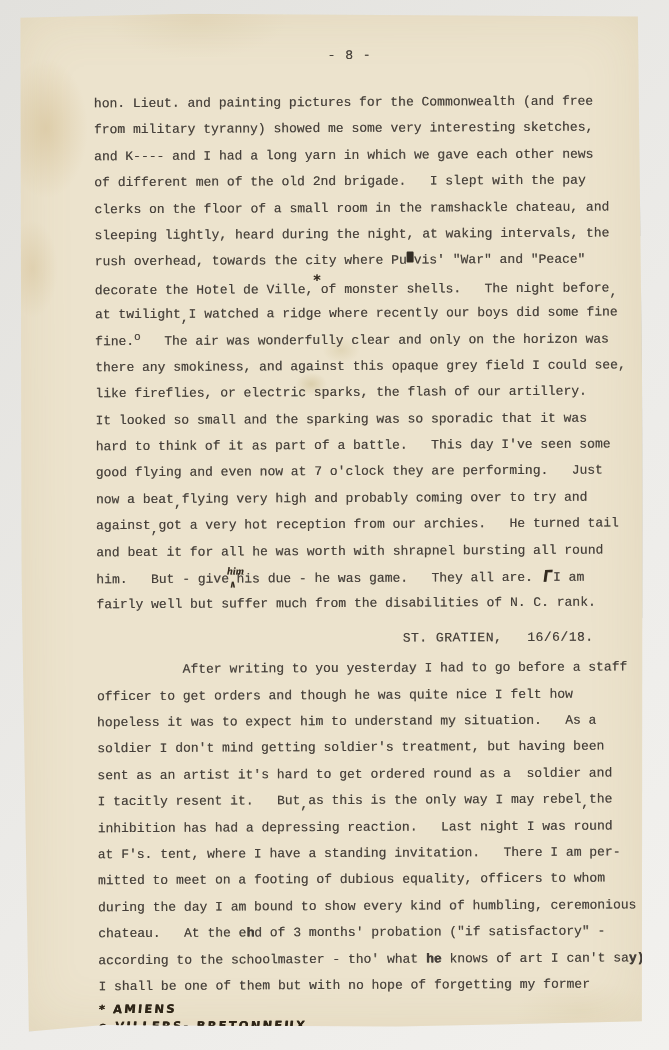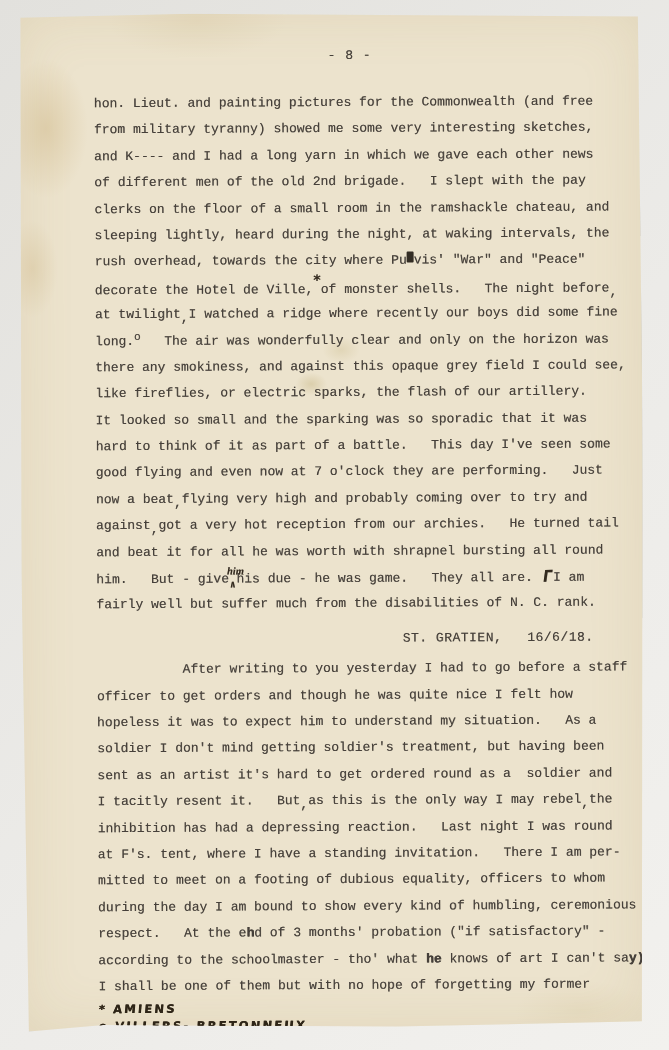--- a/index.html
+++ b/index.html
@@ -60,21 +60,21 @@
     <div class="para para1">
         <div class="line">hon. Lieut. and painting pictures for the Commonwealth (and free</div>
         <div class="line">from military tyranny) showed me some very interesting sketches,</div>
         <div class="line">and K---- and I had a long yarn in which we gave each other news</div>
         <div class="line">of different men of the old 2nd brigade.   I slept with the pay</div>
         <div class="line">clerks on the floor of a small room in the ramshackle chateau, and</div>
         <div class="line">sleeping lightly, heard during the night, at waking intervals, the</div>
         <div class="line"><span>rush overhead, towards the city where Pu</span><span class="seg-blot">█</span><span>vis' "War" and "Peace"</span></div>
         <div class="line"><span>decorate the Hotel de Ville,</span><span class="seg-star">*</span><span>of monster shells.   The night before</span><span class="seg-low">,</span></div>
         <div class="line"><span>at twilight</span><span class="seg-low">,</span><span>I watched a ridge where recently our boys did some fine</span></div>
-        <div class="line"><span>long.</span><span class="seg-sup">o</span><span>   The air was wonderfully clear and only on the horizon was</span></div>
+        <div class="line"><span>fine.</span><span class="seg-sup">o</span><span>   The air was wonderfully clear and only on the horizon was</span></div>
         <div class="line">there any smokiness, and against this opaque grey field I could see,</div>
         <div class="line">like fireflies, or electric sparks, the flash of our artillery.</div>
         <div class="line">It looked so small and the sparking was so sporadic that it was</div>
         <div class="line">hard to think of it as part of a battle.   This day I've seen some</div>
         <div class="line">good flying and even now at 7 o'clock they are performing.   Just</div>
         <div class="line"><span>now a beat</span><span class="seg-low">,</span><span>flying very high and probably coming over to try and</span></div>
         <div class="line"><span>against</span><span class="seg-low">,</span><span>got a very hot reception from our archies.   He turned tail</span></div>
         <div class="line">and beat it for all he was worth with shrapnel bursting all round</div>
         <div class="line"><span>him.   But - give</span><span class="seg-above">him</span><span class="seg-caret">∧</span><span>his due - he was game.   They all are. </span><span class="seg-bracket">Γ</span><span>I am</span></div>
         <div class="line">fairly well but suffer much from the disabilities of N. C. rank.</div>
@@ -84,21 +84,21 @@
         <div class="line">           After writing to you yesterday I had to go before a staff</div>
         <div class="line">officer to get orders and though he was quite nice I felt how</div>
         <div class="line">hopeless it was to expect him to understand my situation.   As a</div>
         <div class="line">soldier I don't mind getting soldier's treatment, but having been</div>
         <div class="line">sent as an artist it's hard to get ordered round as a  soldier and</div>
         <div class="line"><span>I tacitly resent it.   But</span><span class="seg-low">,</span><span>as this is the only way I may rebel</span><span class="seg-low">,</span><span>the</span></div>
         <div class="line">inhibition has had a depressing reaction.   Last night I was round</div>
         <div class="line">at F's. tent, where I have a standing invitation.   There I am per-</div>
         <div class="line">mitted to meet on a footing of dubious equality, officers to whom</div>
         <div class="line">during the day I am bound to show every kind of humbling, ceremonious</div>
-        <div class="line"><span>respect.   At the e</span><span class="seg-bold">h</span><span>d of 3 months' probation ("if satisfactory" -</span></div>
+        <div class="line"><span>chateau.   At the e</span><span class="seg-bold">h</span><span>d of 3 months' probation ("if satisfactory" -</span></div>
         <div class="line"><span>according to the schoolmaster - tho' what </span><span class="seg-bold">he</span><span> knows of art I can't sa</span><span class="seg-bold">y)</span></div>
         <div class="line">I shall be one of them but with no hope of forgetting my former</div>
       </div>
     <div class="footnotes">
         <div class="fnline">* AMIENS</div>
         <div class="fnline">o VILLERS- BRETONNEUX</div>
       </div>
   </div>
 </div>
 

